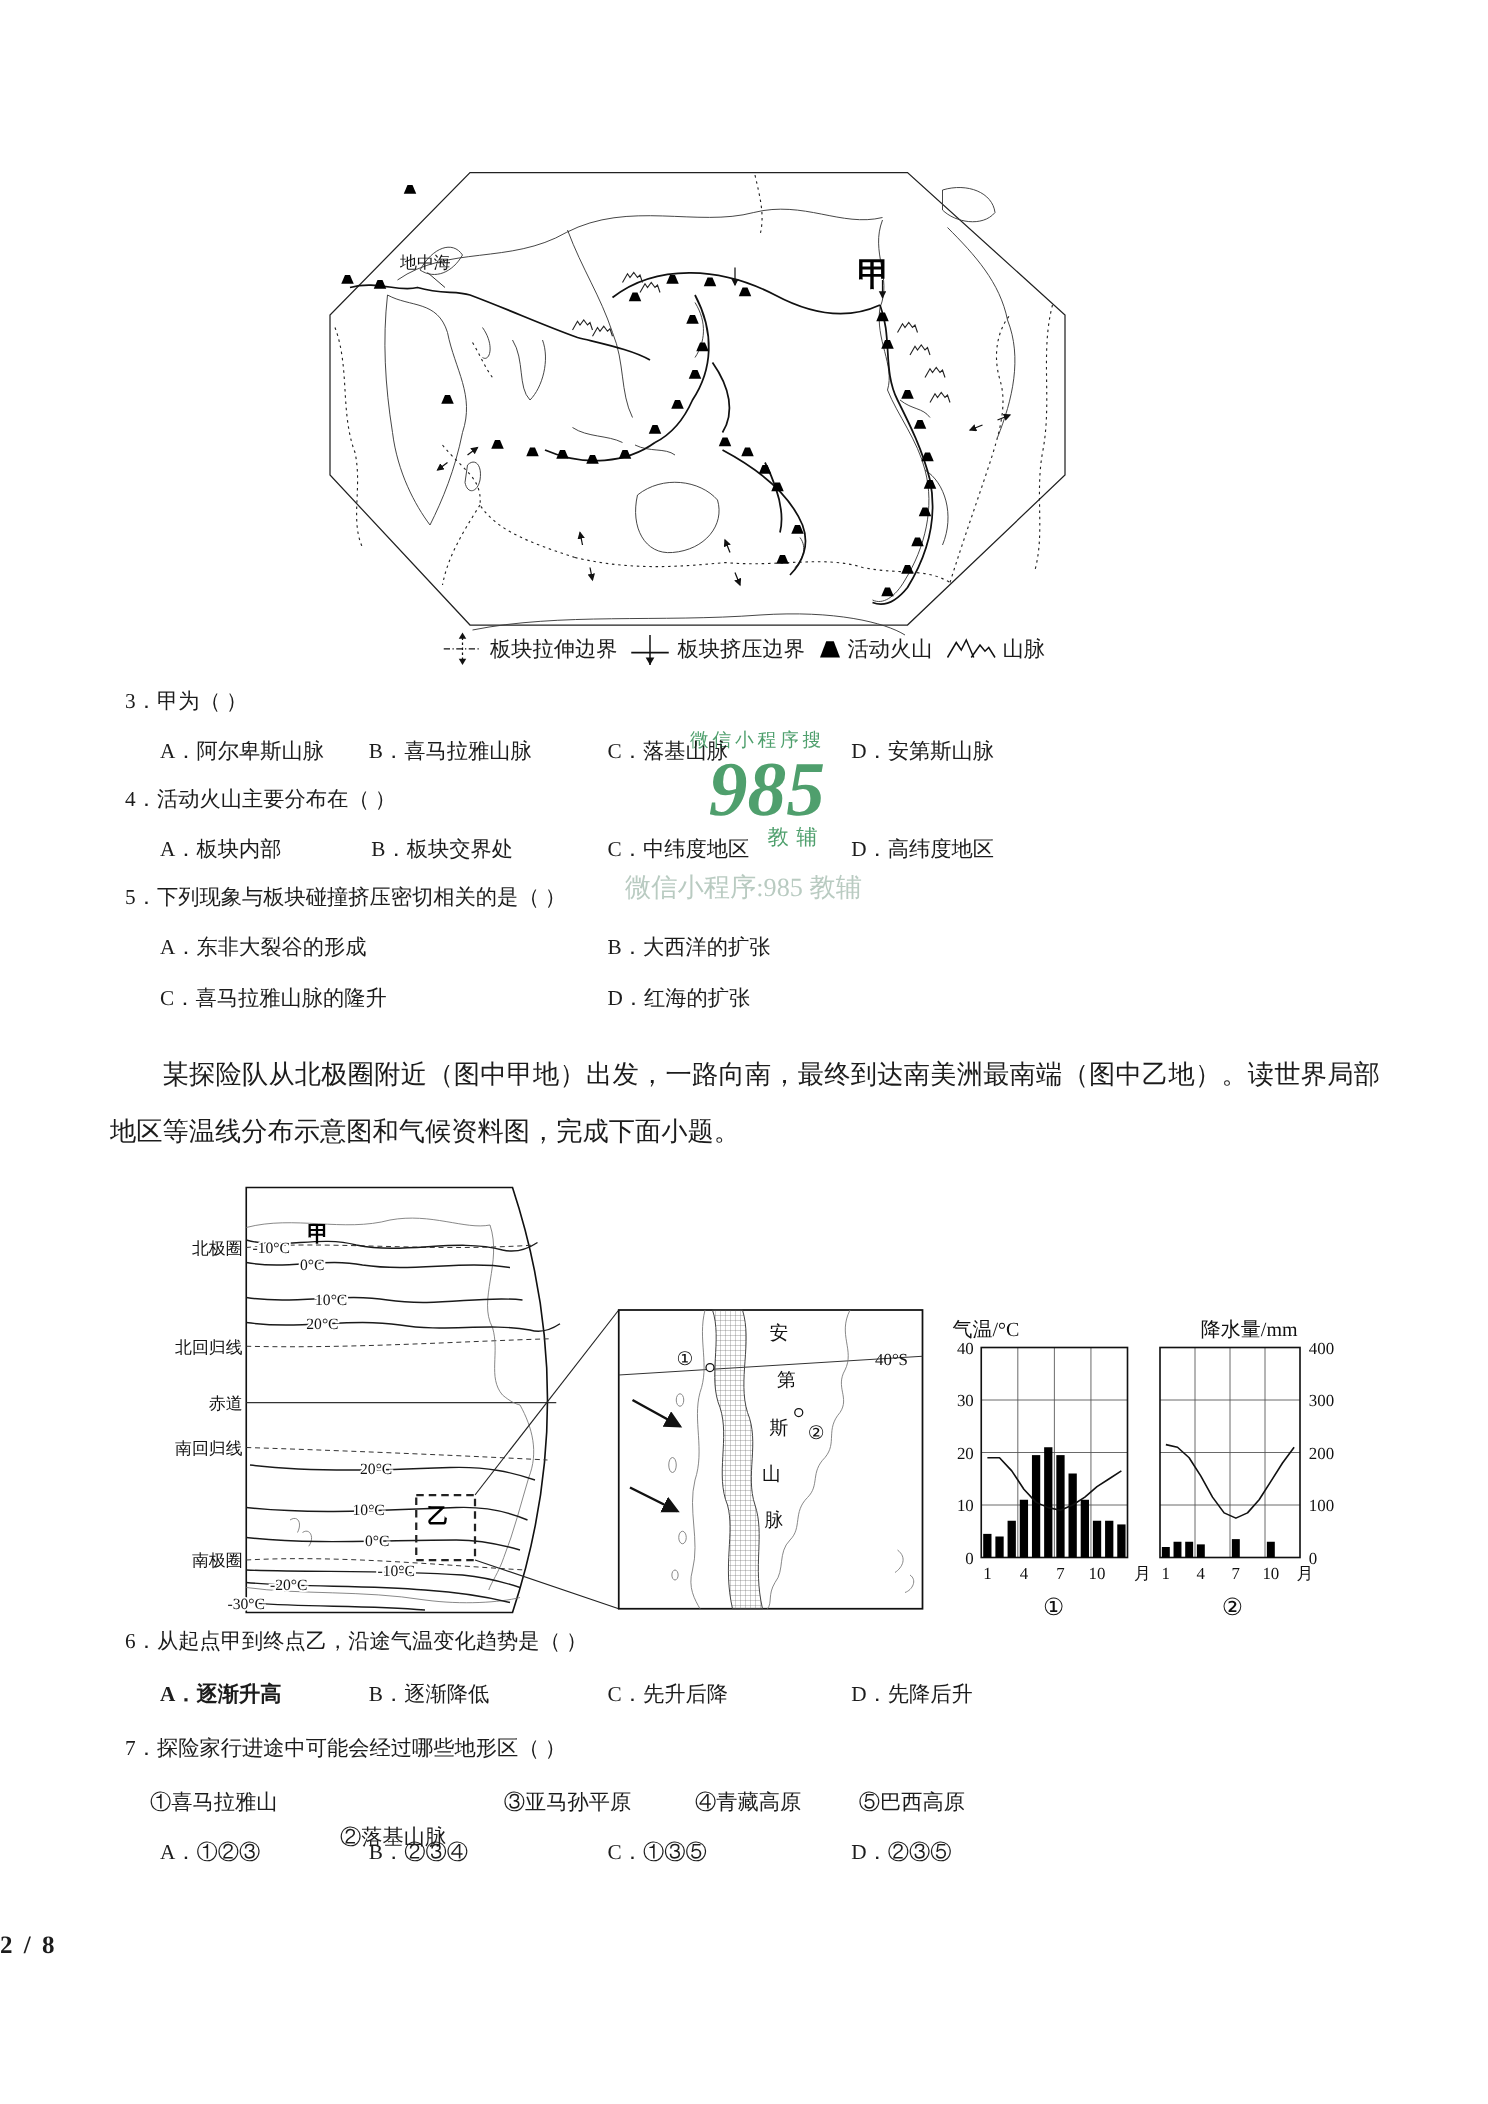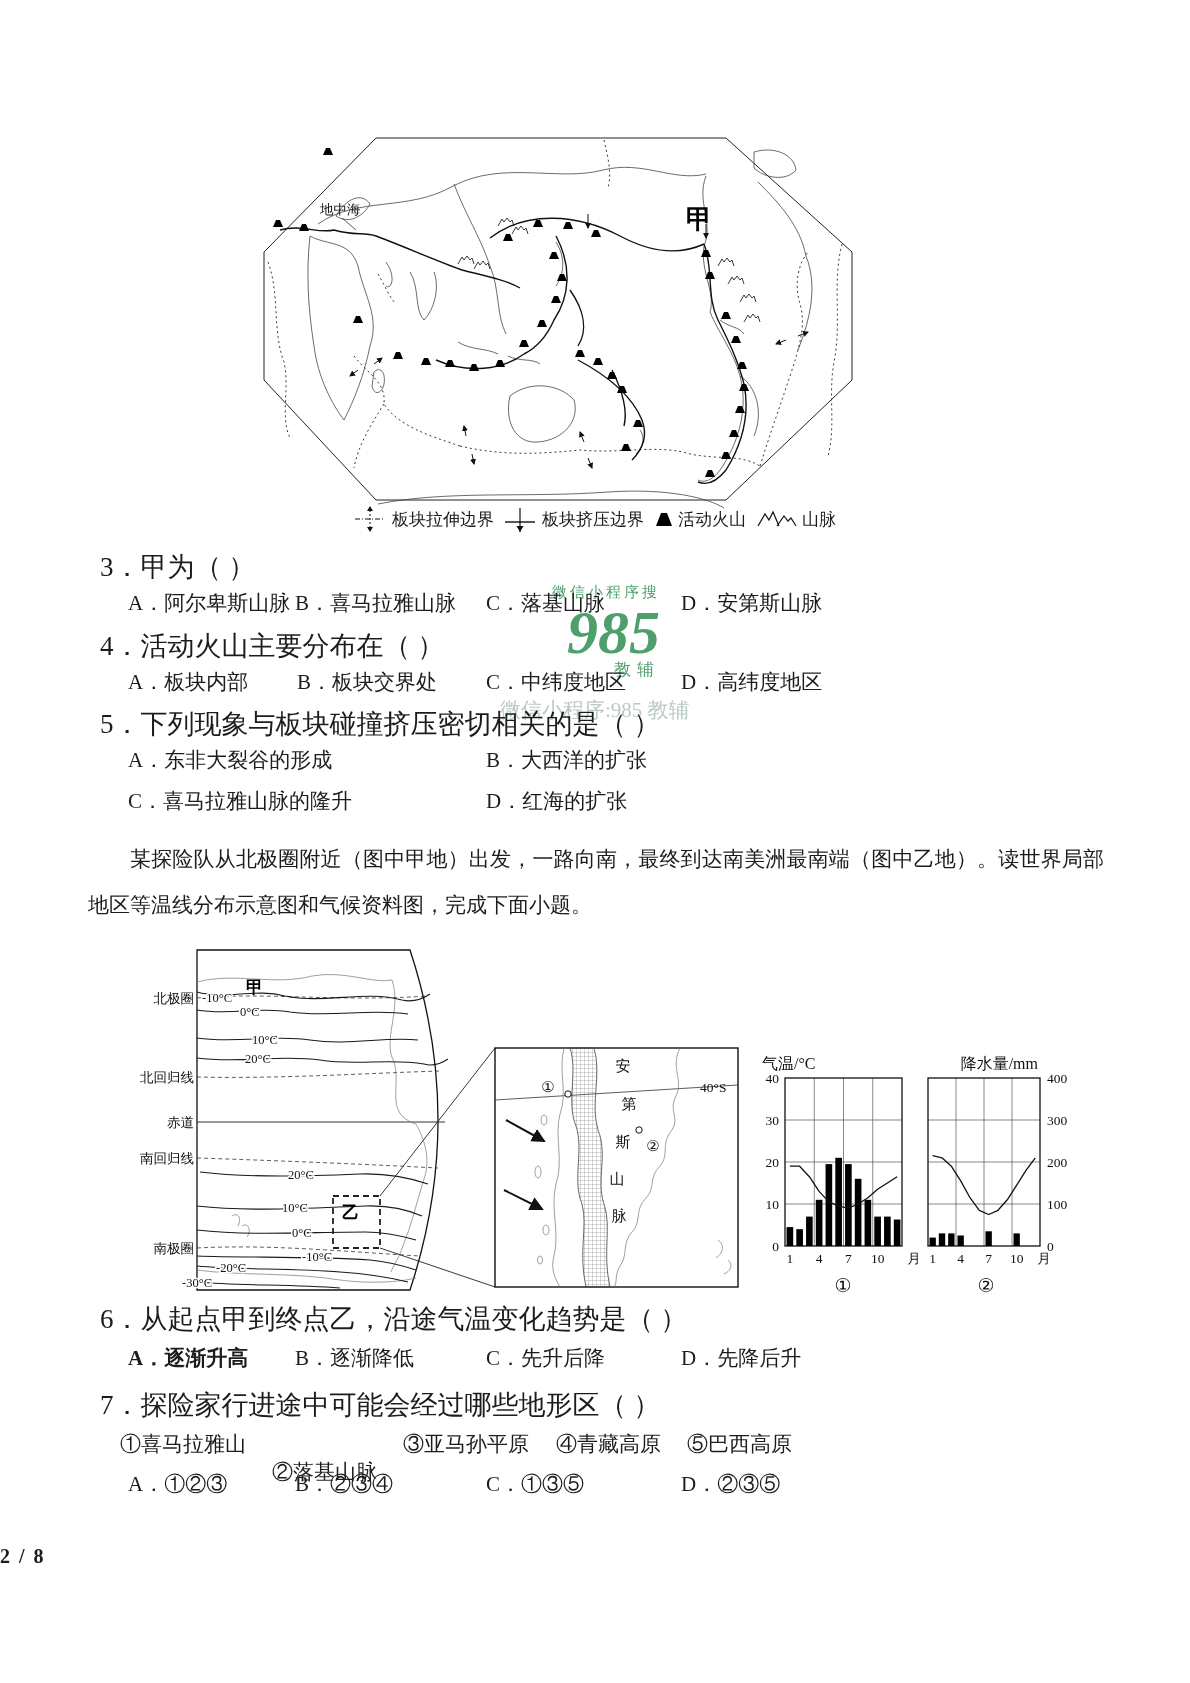--- a/index.html
+++ b/index.html
@@ -1,20 +1,20 @@
 <!DOCTYPE html>
 <html><head>
 <meta charset="utf-8">
 <style>
   html,body{margin:0;padding:0;background:#ffffff;}
   body{width:1190px;height:1683px;position:relative;font-family:"Liberation Serif","DejaVu Serif",serif;color:#1c1c1c;}
   .abs{position:absolute;}
-  .t{font-size:27px;white-space:nowrap;}
+  .t{font-size:17px;white-space:nowrap;}
   .row{position:absolute;left:0;top:0;width:1190px;height:30px;}
-  .opt{position:absolute;font-size:21px;white-space:nowrap;}
+  .opt{position:absolute;font-size:17px;white-space:nowrap;}
   .passage{position:absolute;left:88px;top:836px;width:1016px;font-size:21px;line-height:46px;text-align:justify;text-indent:2em;}
   .legendRow{position:absolute;left:160px;top:505px;width:870px;display:flex;justify-content:center;align-items:center;gap:10px;font-size:17px;}
   .legendItem{display:flex;align-items:center;gap:4px;}
   .footer{position:absolute;left:0;top:1545px;width:1190px;font-size:20px;font-weight:bold;letter-spacing:2px;}
   
   .wm-logo{position:absolute;left:440px;top:583px;width:220px;text-align:right;color:#15803d;opacity:.75;pointer-events:none;}
   .wm-arc{font-size:15px;letter-spacing:3px;}
   .wm-big{font-size:62px;font-weight:bold;font-style:italic;line-height:60px;}
   .wm-sub{font-size:17px;letter-spacing:6px;margin-top:-4px;}
   .wm-line{position:absolute;left:500px;top:696px;font-size:21px;color:#adc2b7;opacity:.85;pointer-events:none;white-space:nowrap;}

